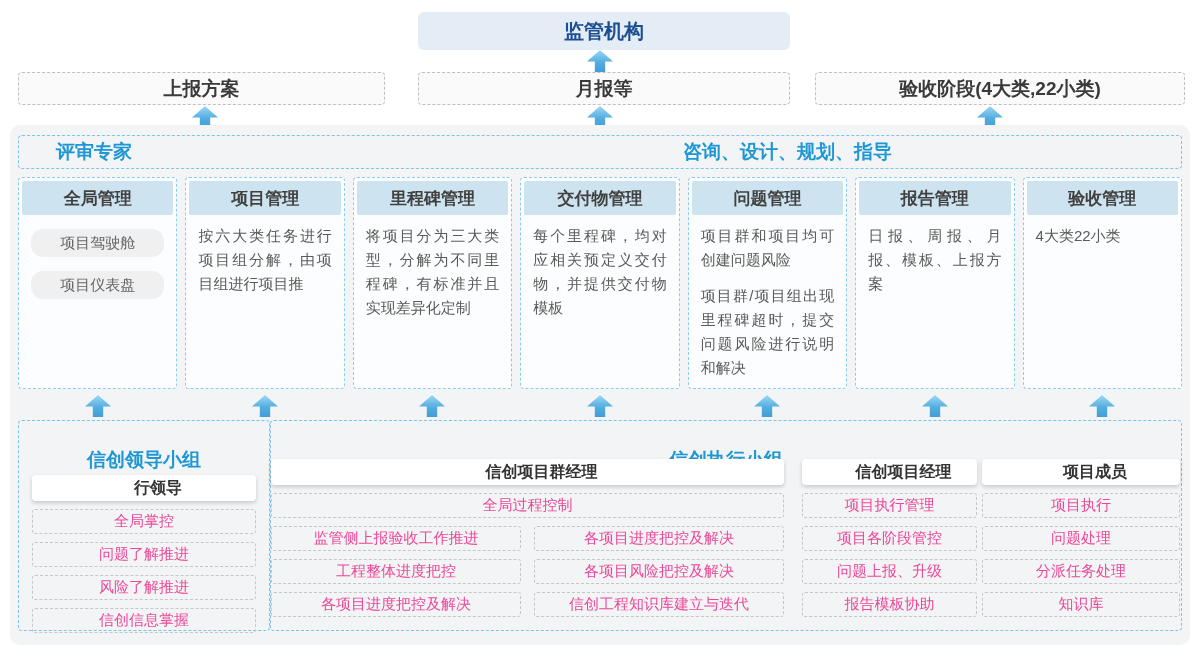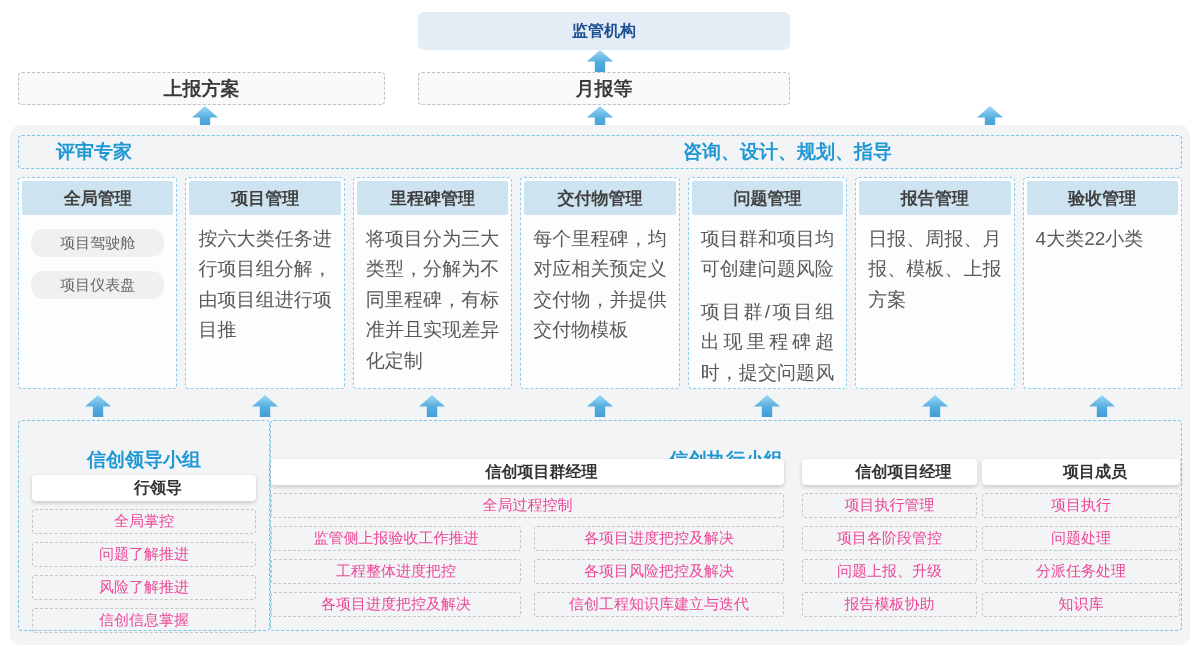--- a/index.html
+++ b/index.html
@@ -3,21 +3,21 @@
 <meta charset="utf-8">
 <style>
   * { box-sizing: border-box; margin: 0; padding: 0; }
   html,body { width:1200px; height:650px; background:#fff;
     font-family:"Liberation Sans","DejaVu Sans",sans-serif; }
   .canvas { position:relative; width:1200px; height:650px; overflow:hidden; }
 
   
   .reg-box { position:absolute; left:418px; top:12px; width:372px; height:38px;
     background:#e4ecf5; border-radius:6px; display:flex; align-items:center; justify-content:center;
-    color:#1c4f92; font-weight:bold; font-size:16px; }
+    color:#1c4f92; font-weight:bold; font-size:20px; }
 
   
   .output-box { position:absolute; top:72px; height:33px; background:#fafafa;
     border:1px dashed #bfbfbf; border-radius:4px; display:flex; align-items:center; justify-content:center;
     color:#3a3a3a; font-weight:bold; font-size:19px; }
 
   
   .arrow { position:absolute; width:26px; height:22px;
     background:linear-gradient(180deg,#9ed9f5 0%,#55ade0 55%,#3f9fd6 100%);
     clip-path:polygon(50% 0,100% 52%,70% 52%,70% 100%,30% 100%,30% 52%,0 52%); }
@@ -34,21 +34,21 @@
   .experts .lbl-left { left:37px; }
   .experts .lbl-right { left:664px; }
 
   
   .cols { position:absolute; left:18px; top:177px; width:1164px; height:212px;
     display:grid; grid-template-columns:repeat(7,1fr); gap:8px; }
   .col { border:1.5px dashed #8ccbeb; border-radius:4px; background:#fcfdfe; overflow:hidden; }
   .col-head { margin:3px; height:34px; background:#cde3ef; border-radius:2px;
     display:flex; align-items:center; justify-content:center;
     color:#404040; font-weight:bold; font-size:17px; }
-  .col-body { padding:6px 12px 8px; color:#5a5a5a; font-size:19px; line-height:1.6; text-align:justify; }
+  .col-body { padding:6px 12px 8px; color:#5a5a5a; font-size:15px; line-height:1.6; text-align:justify; }
   .col-body p { margin-bottom:12px; }
   .pill { margin:14px 12px 0; background:#f0f0f0; border-radius:12px; height:28px;
     display:flex; align-items:center; justify-content:center; color:#666; font-size:15px; }
 
   
   .group-box { position:absolute; top:420px; height:211px;
     border:1.5px dashed #7cc3e8; border-radius:4px; }
   .leader { left:18px; width:252px; }
   .exec { left:270px; width:912px; }
   .group-title { text-align:center; color:#1e97d4; font-weight:bold; font-size:19px;
@@ -70,20 +70,21 @@
 <body>
 
 <div class="canvas">
 
   <div class="reg-box">监管机构</div>
 
   <div class="arrow" style="left:587px; top:50px;"></div>
 
   <div class="output-box" style="left:18px; width:367px;">上报方案</div>
   <div class="output-box" style="left:418px; width:372px;">月报等</div>
+  <div class="output-box" style="left:815px; width:370px;">验收阶段(4大类,22小类)</div>
 
   <div class="arrow" style="left:192px; top:106px;"></div>
   <div class="arrow" style="left:587px; top:106px;"></div>
   <div class="arrow" style="left:977px; top:106px;"></div>
 
   <div class="gray-wrap"></div>
 
   <div class="experts">
     <span class="lbl lbl-left">评审专家</span>
     <span class="lbl lbl-right">咨询、设计、规划、指导</span>

